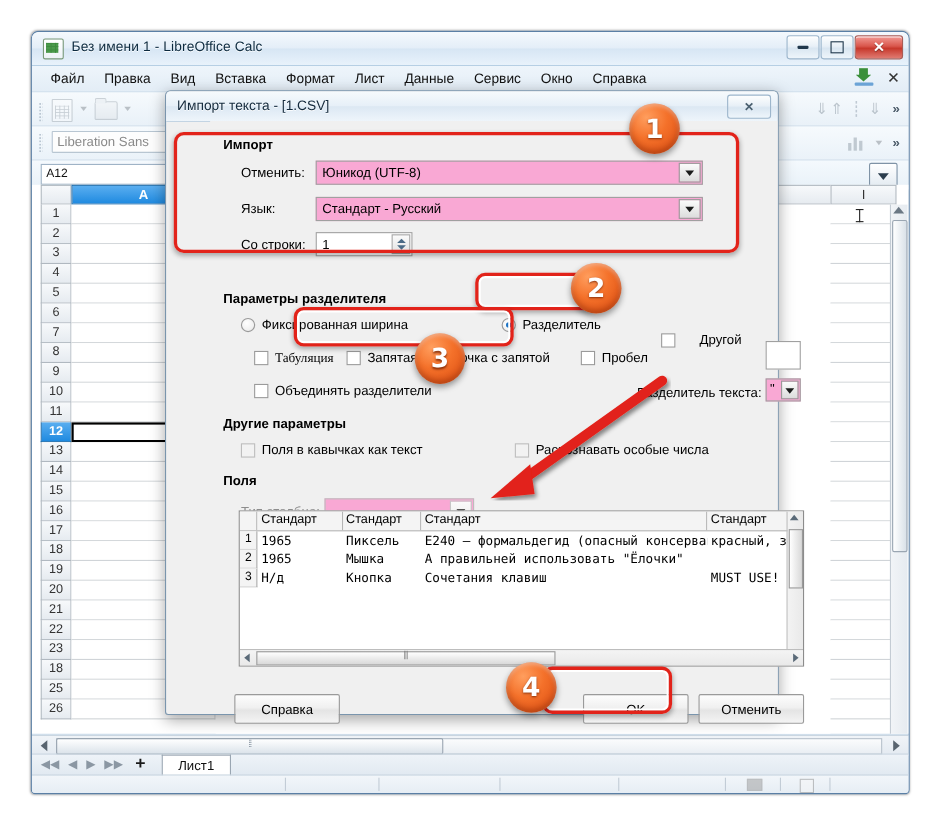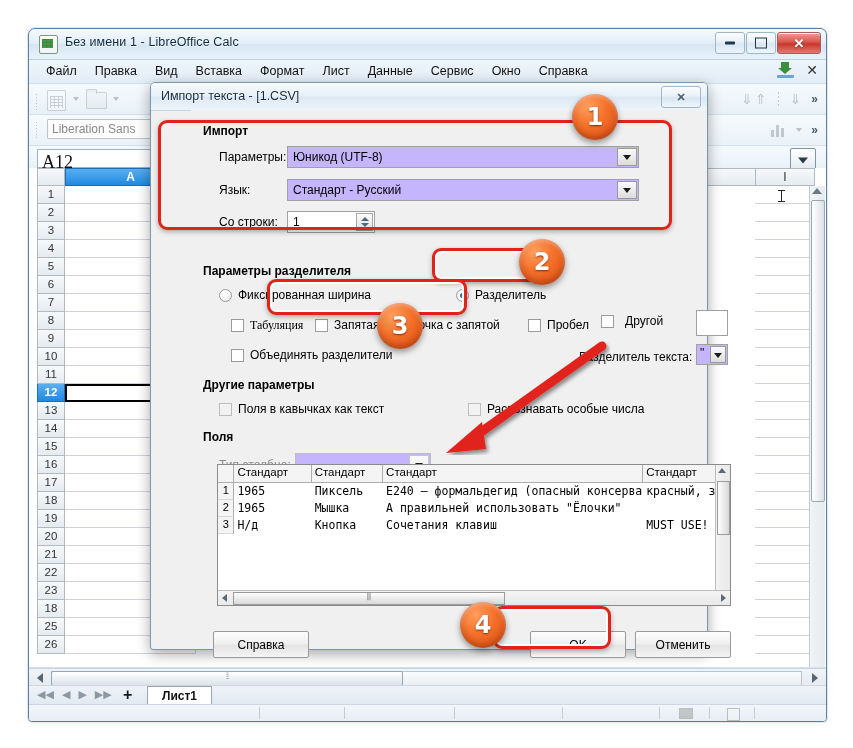--- a/index.html
+++ b/index.html
@@ -125,22 +125,22 @@
   .chart-ico i{position:absolute;bottom:0;width:3px;background:#7b8894;display:block;}
 
   
   .formulabar{
     height:26px;position:relative;
     background:linear-gradient(180deg,#f4f9fd,#e8f1f8);
     border-bottom:1px solid #cedcea;
   }
   .namebox{
     position:absolute;left:8px;top:3px;width:160px;height:19px;
-    border:1px solid #9fb3c6;background:#ffffff;font-size:18px;color:#111;
-    padding:2px 4px 0 4px;box-sizing:border-box;font-family:Liberation Serif, serif;
+    border:1px solid #9fb3c6;background:#ffffff;font-size:11px;color:#111;
+    padding:2px 4px 0 4px;box-sizing:border-box;
   }
   .fb-dd{
     position:absolute;right:10px;top:2px;width:24px;height:21px;
     border:1px solid #7f93a6;border-radius:2px;
     background:linear-gradient(180deg,#ffffff,#e2eaf1);
   }
   .fb-dd:after{content:"";position:absolute;left:50%;top:50%;transform:translate(-50%,-40%);
     border-left:5px solid transparent;border-right:5px solid transparent;border-top:6px solid #2b3d4d;}
 
   
@@ -190,21 +190,21 @@
   .hs-left{left:8px;border-right:6px solid #58646f;}
   .hs-right{right:8px;border-left:6px solid #58646f;}
 
   .tabbar{position:absolute;left:0;right:0;bottom:16px;height:19px;
     background:linear-gradient(180deg,#eef3f8,#e1e9f1);border-top:1px solid #ccd7e2;}
   .tab-navs{position:absolute;left:8px;top:2px;display:flex;gap:8px;align-items:center;color:#5f6d7a;}
   .tnav{font-size:11px;color:#8b97a3;}
   .tab-plus{position:absolute;left:94px;top:1px;font-size:16px;color:#1a1a1a;line-height:16px;font-weight:bold;}
   .sheet-tab{position:absolute;left:118px;top:0;height:18px;padding:0 14px;
     background:#ffffff;border:1px solid #9aa6b2;border-bottom:none;
-    font-size:12px;font-weight:bold;color:#111;line-height:18px;}
+    font-size:12px;font-weight:normal;color:#111;line-height:18px;}
   .statusbar{position:absolute;left:0;right:0;bottom:0;height:16px;
     background:linear-gradient(180deg,#f2f6fa,#e6edf4);border-top:1px solid #ccd7e2;}
   .sb-sep{position:absolute;top:2px;width:1px;height:12px;background:#c2ccd6;}
   .sb-ico{position:absolute;top:3px;opacity:.5;}
 
   
   #dialog{
     position:absolute;left:150px;top:82px;width:556px;height:566px;
     background:#f0f0f0;border:1px solid #7a95ad;border-radius:5px 5px 3px 3px;
     box-shadow:0 4px 14px rgba(0,0,0,.35);
@@ -225,21 +225,21 @@
   .dlg-close span{position:absolute;left:50%;top:50%;transform:translate(-50%,-50%);
     font-size:11px;color:#4a6070;font-weight:bold;}
   .dlg-body{position:absolute;left:0;right:0;top:27px;bottom:0;background:#f0f0f0;border-radius:0 0 3px 3px;margin-left:40px;}
 
   .group-title{font-weight:bold;font-size:12px;color:#000;}
   .lbl{font-size:12px;color:#000;}
   .field{
     border:1px solid #a0a0a0;background:#ffffff;box-sizing:border-box;
     font-size:12px;color:#000;padding:2px 4px;position:relative;
   }
-  .combo{position:relative;background:#c4b5fd;border:1px solid #a0a0a0;box-sizing:border-box;}
+  .combo{position:relative;background:#f9a8d4;border:1px solid #a0a0a0;box-sizing:border-box;}
   .combo .txt{position:absolute;left:5px;top:3px;font-size:12px;color:#000;}
   .combo .btn{
     position:absolute;right:1px;top:1px;bottom:1px;width:20px;
     background:linear-gradient(180deg,#fbfbfb,#dcdcdc);border:1px solid #9a9a9a;box-sizing:border-box;
   }
   .combo .btn:after{content:"";position:absolute;left:50%;top:50%;transform:translate(-50%,-40%);
     border-left:4px solid transparent;border-right:4px solid transparent;border-top:5px solid #1b1b1b;}
   .spin{position:relative;background:#fff;border:1px solid #a0a0a0;box-sizing:border-box;}
   .spin .txt{position:absolute;left:5px;top:3px;font-size:12px;color:#000;}
   .spin .btns{position:absolute;right:1px;top:1px;bottom:1px;width:17px;
@@ -531,21 +531,21 @@
       <div class="dlg-title-text">Импорт текста - [1.CSV]</div>
       <div class="dlg-close">
           <span>✕</span>
         </div>
     </div>
 
     <div class="dlg-body">
 
       <div style="position:absolute;left:12px;top:14px;" class="group-title">Импорт</div>
 
-      <div style="position:absolute;left:28px;top:40px;" class="lbl">Параметры:</div>
+      <div style="position:absolute;left:28px;top:40px;" class="lbl">Отменить:</div>
       <div class="combo" style="position:absolute;left:96px;top:36px;width:352px;height:22px;">
         <span class="txt">Юникод (UTF-8)</span>
         <span class="btn"></span>
       </div>
 
       <div style="position:absolute;left:28px;top:73px;" class="lbl">Язык:</div>
       <div class="combo" style="position:absolute;left:96px;top:69px;width:352px;height:22px;">
         <span class="txt">Стандарт - Русский</span>
         <span class="btn"></span>
       </div>
@@ -577,21 +577,21 @@
         <span class="lbl">Запятая</span>
       </div>
       <div class="row" style="position:absolute;left:202px;top:208px;gap:6px;">
         <span class="cbx on"></span>
         <span class="lbl">Точка с запятой</span>
       </div>
       <div class="row" style="position:absolute;left:337px;top:208px;gap:6px;">
         <span class="cbx"></span>
         <span class="lbl">Пробел</span>
       </div>
-      <div class="row" style="position:absolute;left:410px;top:204px;gap:11px;justify-content:flex-end;">
+      <div class="row" style="position:absolute;left:410px;top:192px;gap:22px;justify-content:flex-end;">
         <span class="cbx"></span>
         <span class="lbl">Другой</span>
       </div>
       <div class="field" style="position:absolute;left:505px;top:200px;width:32px;height:26px;"></div>
 
       <div class="row" style="position:absolute;left:40px;top:238px;gap:6px;">
         <span class="cbx"></span>
         <span class="lbl">Объединять разделители</span>
       </div>
       <div class="lbl" style="position:absolute;left:388px;top:240px;">Разделитель текста:</div>

